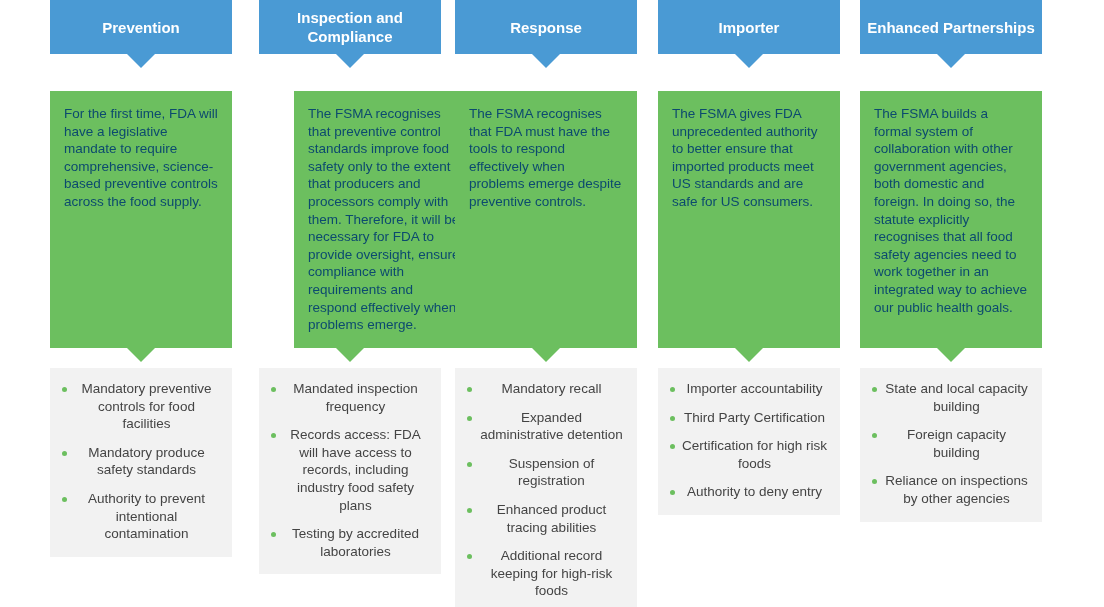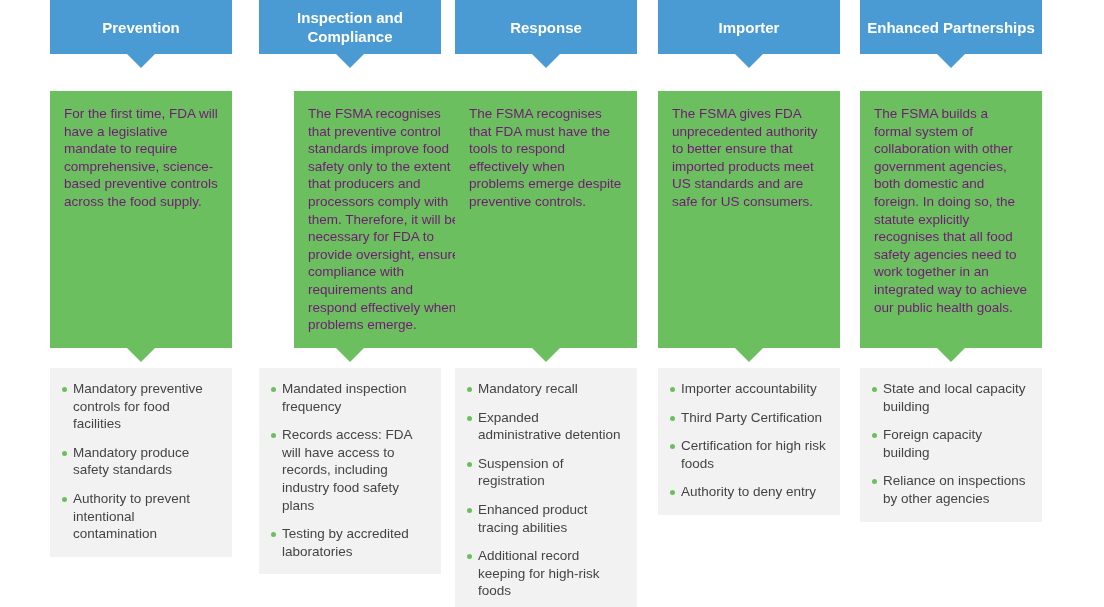--- a/index.html
+++ b/index.html
@@ -61,21 +61,21 @@
 
   
   .desc-wrap {
     position: absolute;
     top: 91px;
     width: 182px;
   }
   .desc {
     width: 182px;
     background: #6cbf5f;
-    color: #701a75;
+    color: #0c4a6e;
     font-size: 13.5px;
     line-height: 17.6px;
     padding: 14px 13px 14px 14px;
   }
   .desc-arrow {
     position: absolute;
     left: 50%;
     transform: translateX(-50%);
     width: 0;
     height: 0;
@@ -97,20 +97,21 @@
     list-style: none;
     margin: 0;
   }
   .bullets li {
     position: relative;
     padding-left: 13px;
     color: #444444;
     font-size: 13.5px;
     line-height: 17.6px;
     margin-bottom: 11px;
+    text-align: center;
   }
   .bullets li:last-child { margin-bottom: 0; }
   .bullets li::before {
     content: "";
     position: absolute;
     left: 2px;
     top: 7px;
     width: 5px;
     height: 5px;
     border-radius: 50%;

